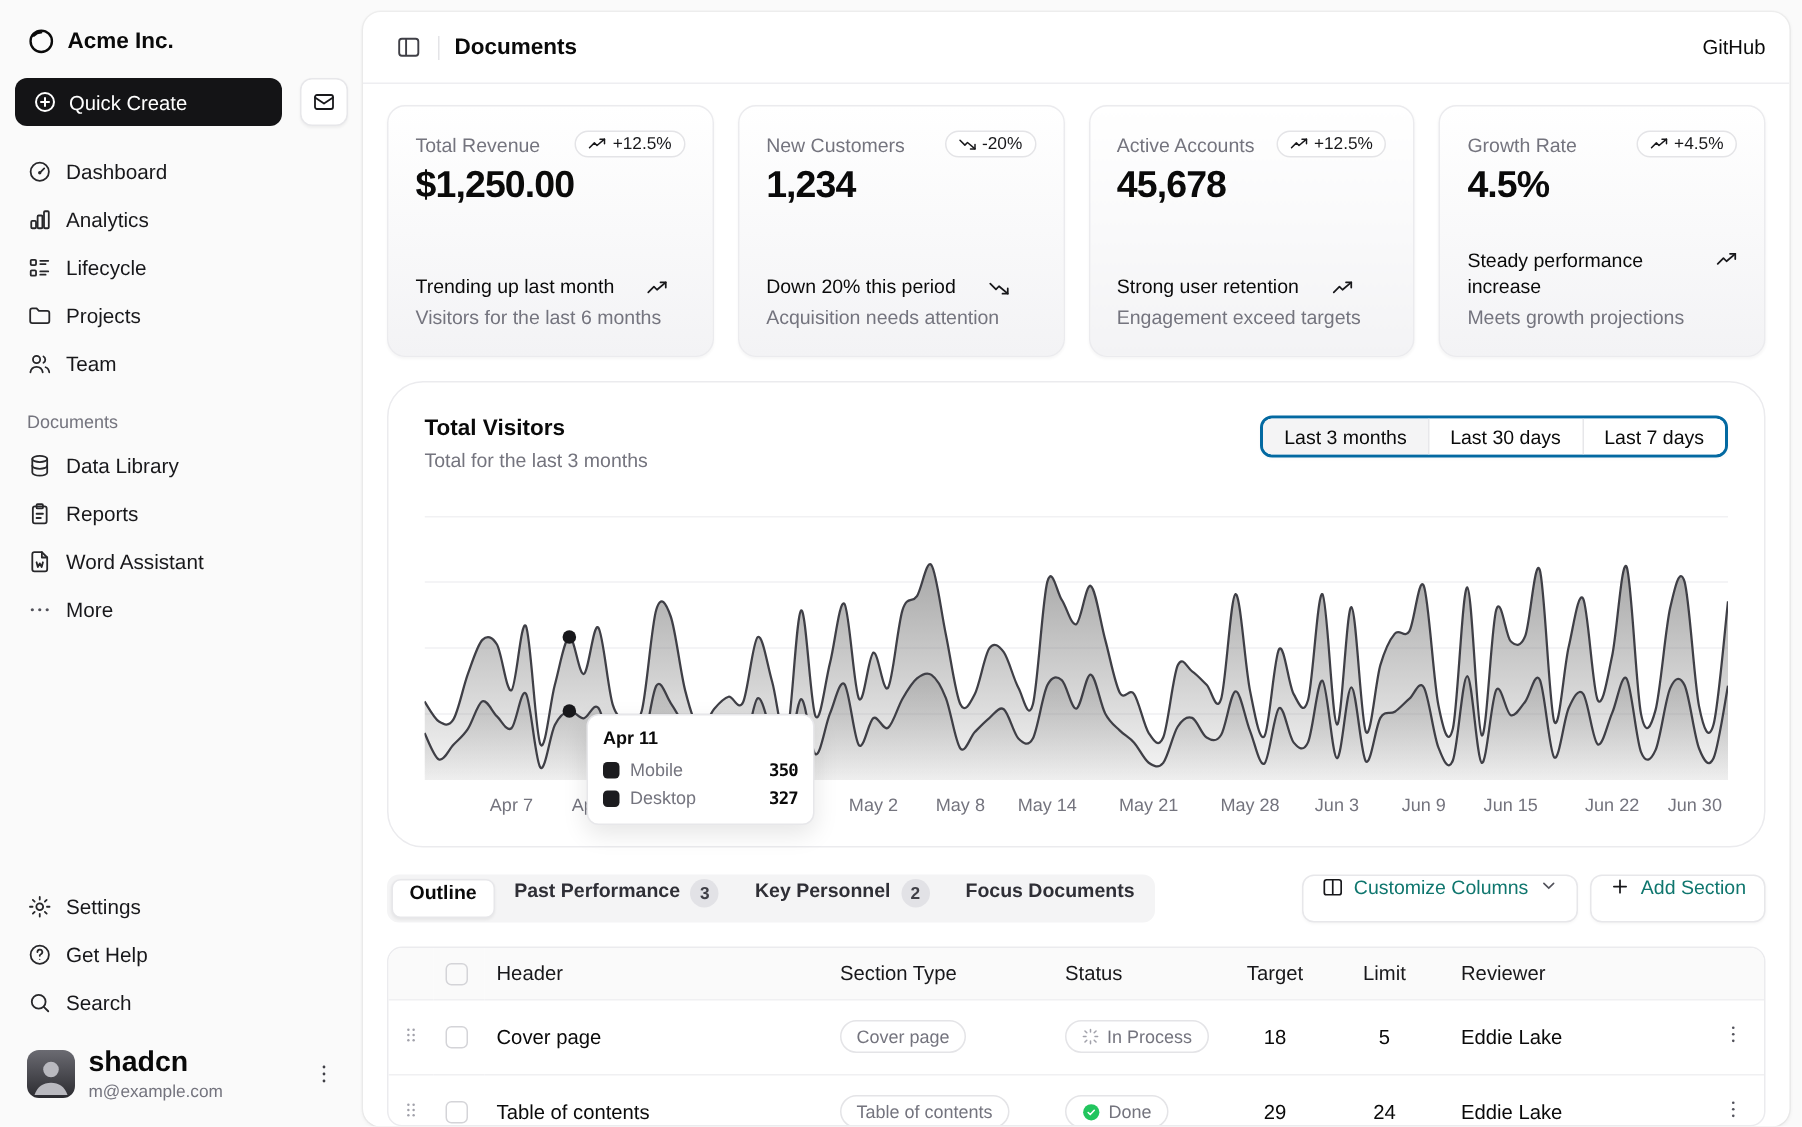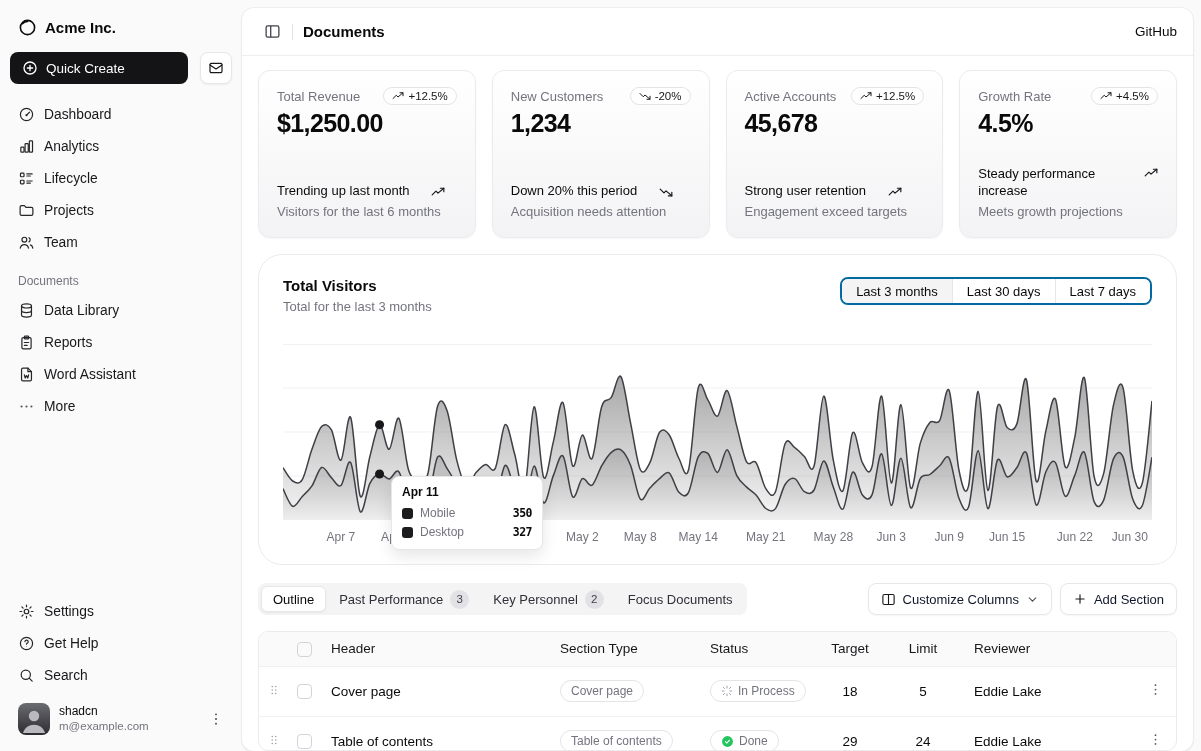--- a/index.html
+++ b/index.html
@@ -15,21 +15,21 @@
     background:#141416; color:#fff; border-radius:8px; font-size:13.5px; font-weight:500; cursor:pointer; }
   .icon-btn { width:32px; height:32px; flex:none; display:flex; align-items:center; justify-content:center;
     background:#fff; border:1px solid #e7e7ea; border-radius:8px; box-shadow:0 1px 2px rgba(0,0,0,.05); cursor:pointer; }
   .s-item { display:flex; align-items:center; gap:9px; height:32px; padding:0 8px; border-radius:8px;
     font-size:13.8px; color:#18181b; cursor:pointer; }
   .s-item svg { flex:none; }
   .group-label { font-size:12px; color:#74747e; padding:0 8px; margin:16px 0 6px; }
   .sidebar-spacer { flex:1; }
   .user-row { display:flex; align-items:center; gap:9px; padding:6px 8px; border-radius:8px; margin-top:6px; cursor:pointer; }
   .user-meta { display:flex; flex-direction:column; line-height:1.25; flex:1; min-width:0; }
-  .user-name { font-size:12px; font-weight:400; }
+  .user-name { font-size:19px; font-weight:700; }
   .user-email { font-size:11.5px; color:#74747e; }
   .avatar { width:32px; height:32px; border-radius:8px; overflow:hidden; flex:none; }
 
   
   .main { flex:1; margin:8px 8px 0 0; background:#fff; border-radius:12px;
     box-shadow:0 1px 3px rgba(0,0,0,.07), 0 0 0 1px rgba(0,0,0,.035); overflow:hidden;
     display:flex; flex-direction:column; height:calc(100% - 8px); }
   .header { height:48px; flex:none; display:flex; align-items:center; padding:0 16px; border-bottom:1px solid #eeeef1; }
   .hdr-toggle { width:28px; height:28px; display:flex; align-items:center; justify-content:center; border-radius:6px; cursor:pointer; color:#3f3f46; }
   .hdr-sep { width:1px; height:16px; background:#e4e4e7; margin:0 10px 0 6px; }
@@ -67,28 +67,28 @@
     border-radius:8px; box-shadow:0 6px 16px rgba(0,0,0,.1); padding:8px 10px 10px; font-size:12px; z-index:2;margin-top:38px; }
   .tt-date { font-weight:600; margin-bottom:7px; }
   .tt-row { display:flex; align-items:center; gap:7px; margin-top:5px; }
   .tt-swatch { width:11px; height:11px; border-radius:3px; background:#1c1c1f; flex:none; }
   .tt-label { color:#74747e; }
   .tt-val { margin-left:auto; font-family:"DejaVu Sans Mono",monospace; font-size:11.5px; font-weight:700; letter-spacing:-0.5px; }
 
   
   .section-row { display:flex; justify-content:space-between; align-items:center; margin-top:2px; }
   .tabs { display:flex; align-items:center; background:#f4f4f5; border-radius:8px; padding:3px; height:32px; gap:2px; }
-  .tab { display:flex; align-items:center; gap:7px; padding:0 11px; height:26px; border-radius:6px;
-    font-size:13px; font-weight:400; color:#2f2f36; cursor:pointer; white-space:nowrap; }
+  .tab { display:flex; gap:7px; padding:0 11px; height:26px; border-radius:6px;
+    font-size:13px; font-weight:700; color:#2f2f36; cursor:pointer; white-space:nowrap; }
   .tab.active { background:#fff; border:1px solid #e7e7ea; box-shadow:0 1px 2px rgba(0,0,0,.06); color:#0a0a0a; }
   .tab-count { background:#e2e2e6; border-radius:999px; min-width:19px; height:19px; padding:0 5px;
     display:flex; align-items:center; justify-content:center; font-size:11.5px; color:#3f3f46; }
   .right-btns { display:flex; gap:8px; }
-  .btn { display:flex; align-items:center; gap:7px; height:32px; padding:0 12px; border:1px solid #e7e7ea;
-    border-radius:8px; background:#fff; font-size:13px; font-weight:500; box-shadow:0 1px 2px rgba(0,0,0,.04); cursor:pointer; color:#0f172a; }
+  .btn { display:flex; align-items:flex-start; gap:7px; height:32px; padding:0 12px; border:1px solid #e7e7ea;
+    border-radius:8px; background:#fff; font-size:13px; font-weight:500; box-shadow:0 1px 2px rgba(0,0,0,.04); cursor:pointer; color:#0f766e; }
 
   
   .table-wrap { border:1px solid #ebebee; border-radius:10px; overflow:hidden; }
   table { width:100%; border-collapse:collapse; font-size:13.5px; }
   thead th { background:#fafafa; height:34px; text-align:left; font-weight:500; color:#18181b; padding:0 8px; }
   tbody td { height:50px; border-top:1px solid #f0f0f2; padding:0 8px; }
   th.num, td.num { text-align:center; padding-right:22px; }
   .checkbox { display:inline-block; width:15px; height:15px; border:1px solid #d4d4d8; border-radius:4px; background:#fff; vertical-align:middle; cursor:pointer; }
   .pill { display:inline-flex; align-items:center; gap:5px; border:1px solid #e4e4e7; border-radius:999px;
     padding:3px 10px; font-size:12px; color:#74747e; background:#fff; white-space:nowrap; }

